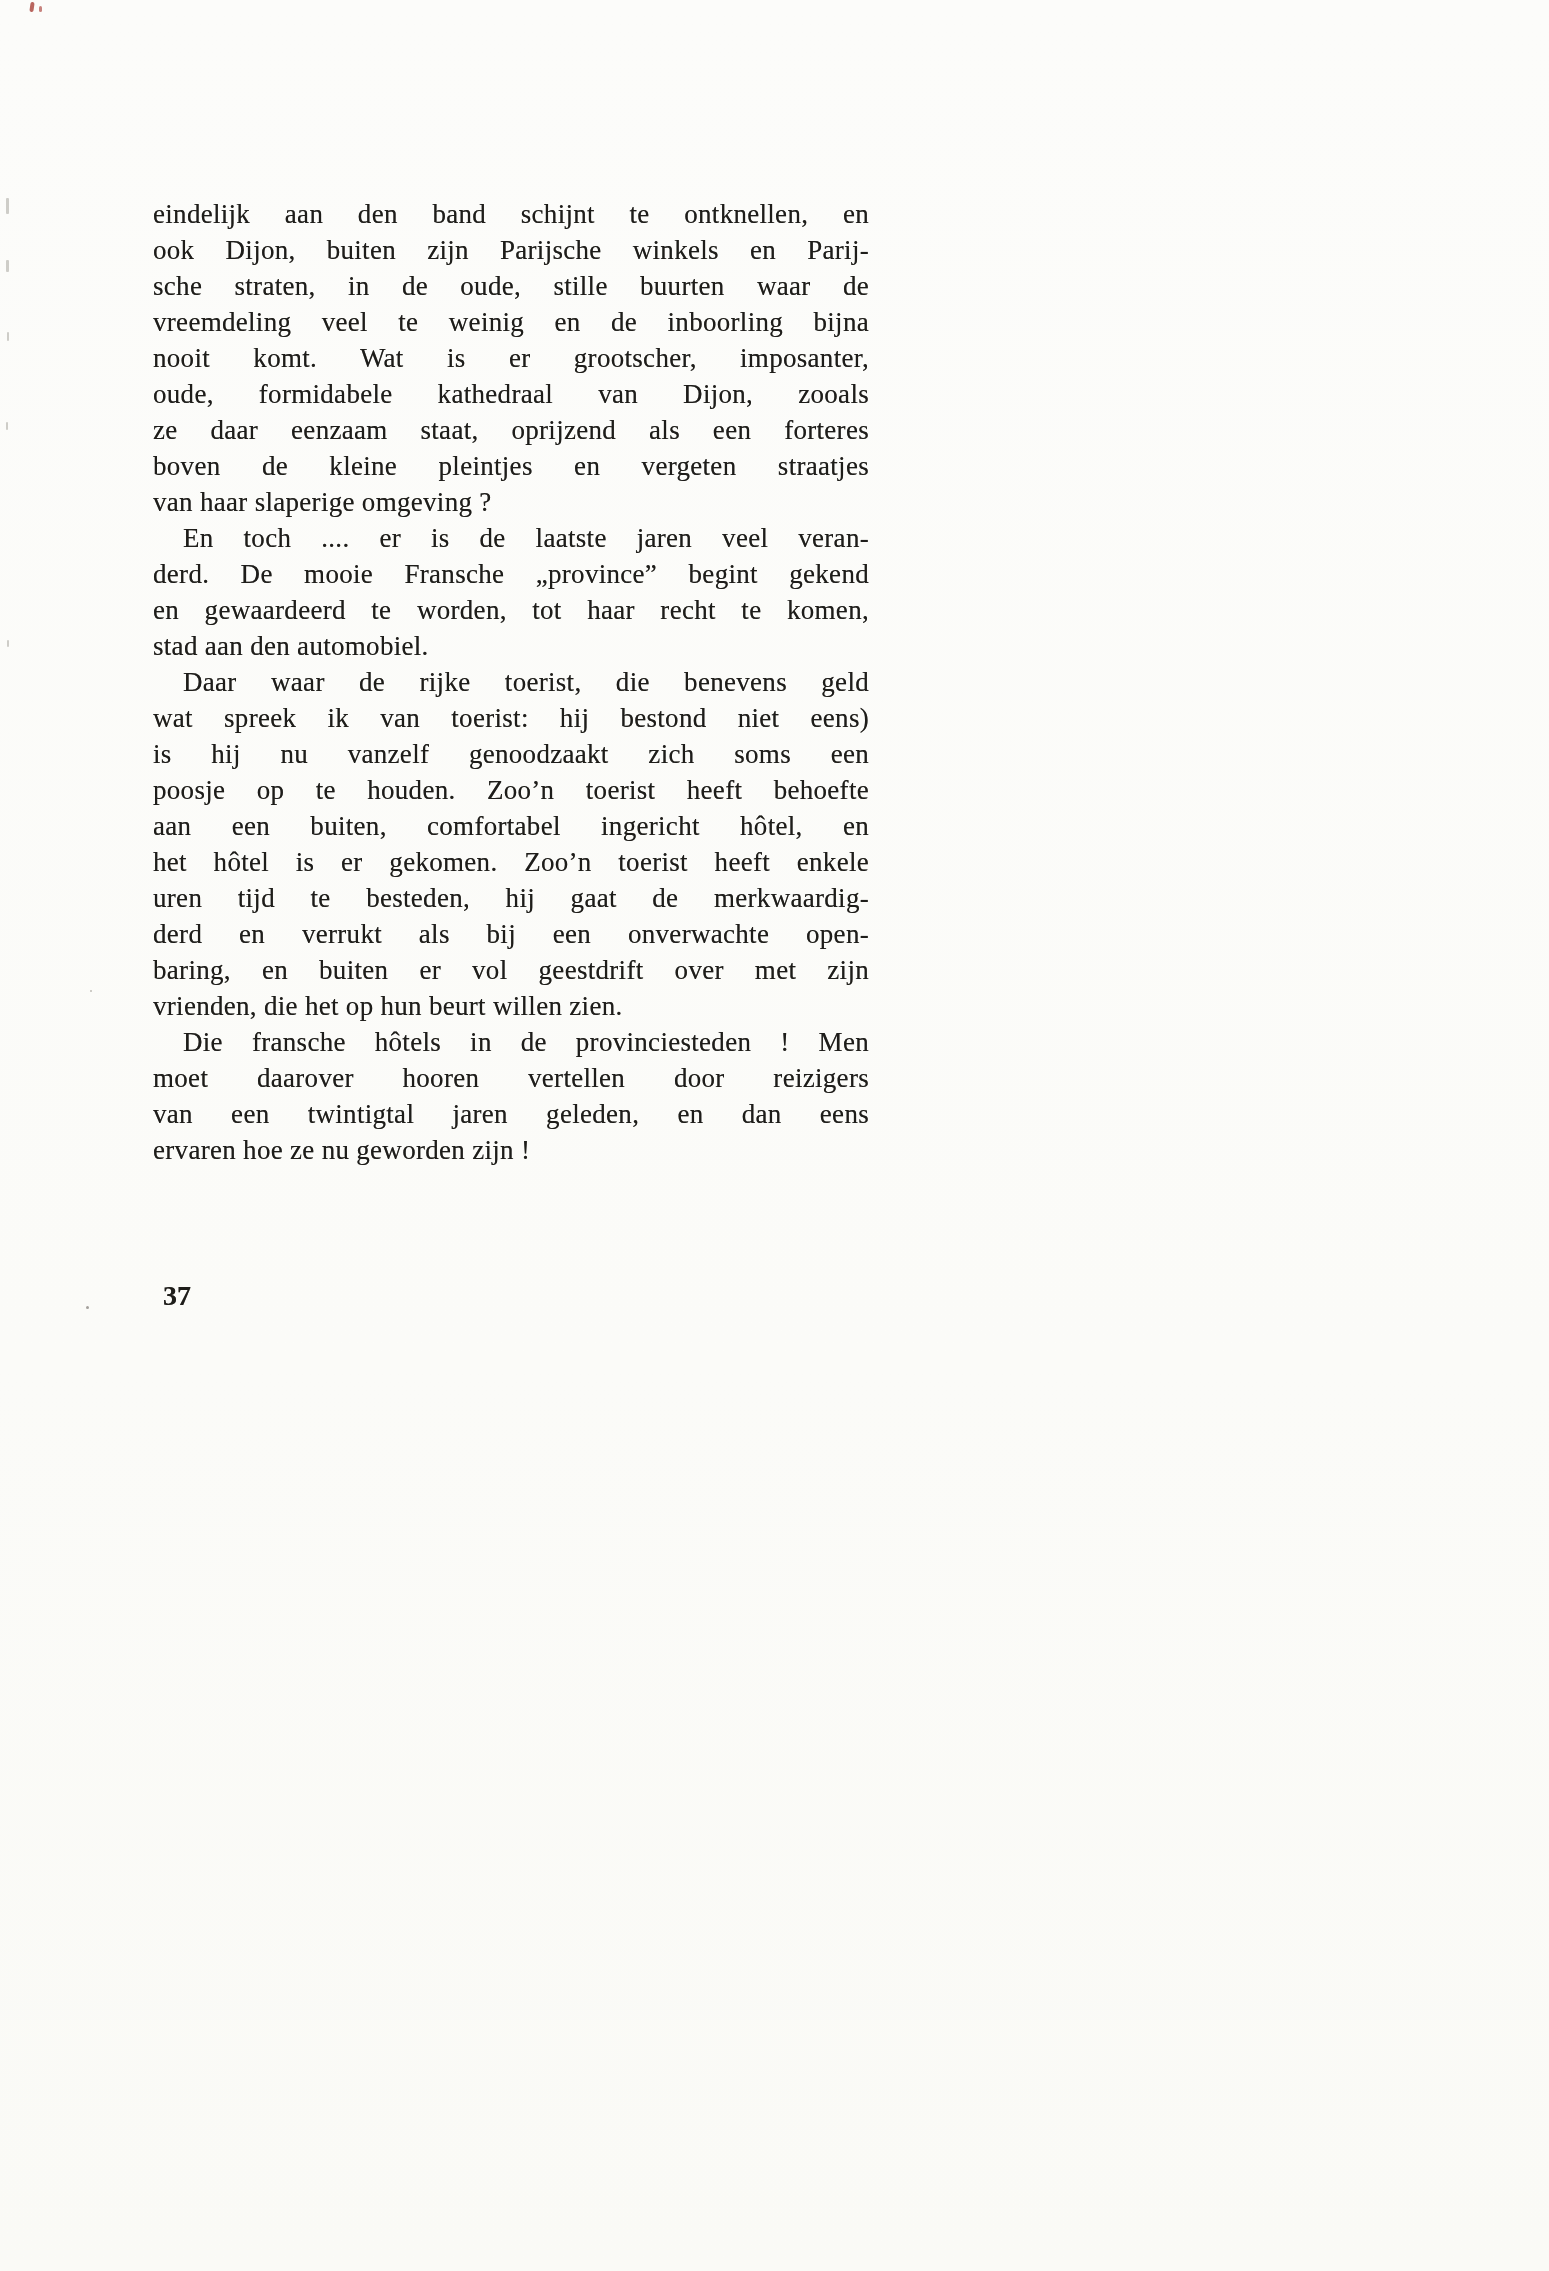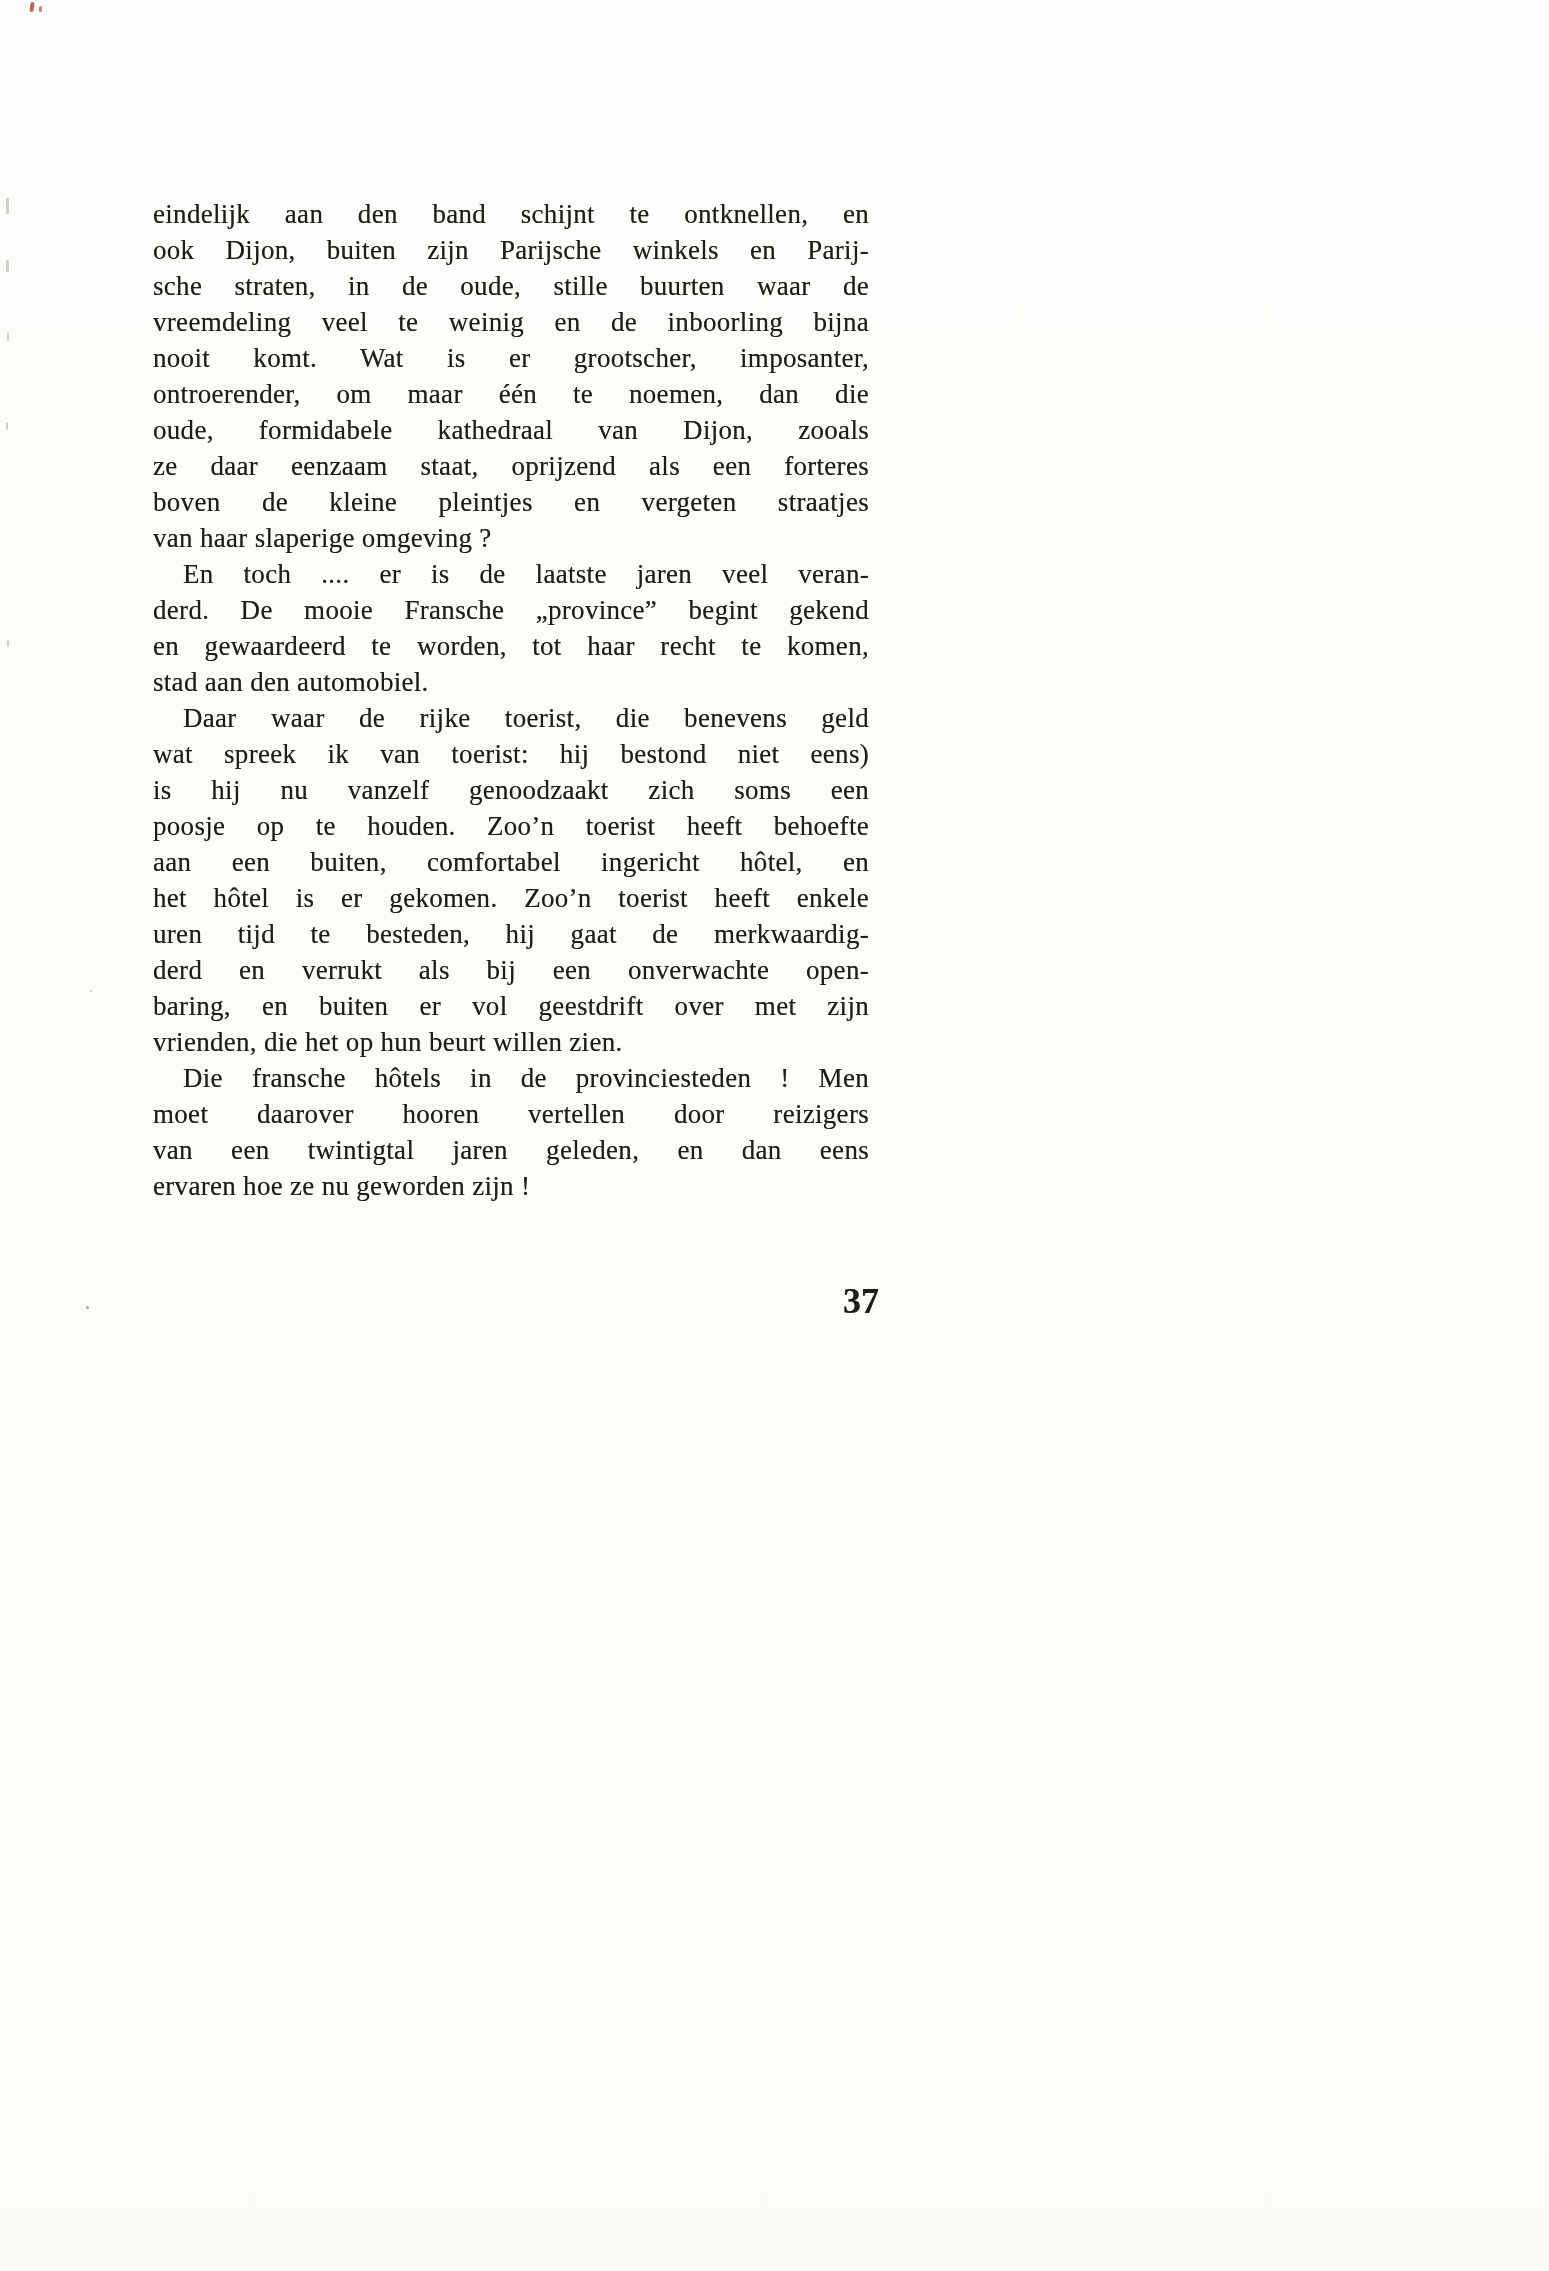--- a/index.html
+++ b/index.html
@@ -38,22 +38,21 @@
     text-indent: 30px;
   }
   .line.para-end {
     text-align-last: left;
   }
   .page-number {
     position: absolute;
     left: 163px;
     top: 1280px;
     width: 716px;
-    text-align: right;
-    font-size: 36px;
+    font-size: 28px;
     font-weight: bold;
     color: #1e1d1a;
     text-shadow: 0 0 0.4px rgba(20,18,15,0.55);
   }
   
   .artifact {
     position: absolute;
     pointer-events: none;
   }
   .red-speck-1 { left: 30px; top: 2px;  width: 4px; height: 10px; background: #a84038; opacity: .8; transform: rotate(8deg); border-radius: 2px; }
@@ -81,21 +80,20 @@
   <div class="artifact edge-dash dash-5"></div>
   <div class="artifact dot-speck-1"></div>
   <div class="artifact dot-speck-2"></div>
 
   <div class="text-block">
       <div class="line">eindelijk aan den band schijnt te ontknellen, en</div>
       <div class="line">ook Dijon, buiten zijn Parijsche winkels en Parij-</div>
       <div class="line">sche straten, in de oude, stille buurten waar de</div>
       <div class="line">vreemdeling veel te weinig en de inboorling bijna</div>
       <div class="line">nooit komt. Wat is er grootscher, imposanter,</div>
-      <div class="line">ontroerender, om maar één te noemen, dan die</div>
       <div class="line">oude, formidabele kathedraal van Dijon, zooals</div>
       <div class="line">ze daar eenzaam staat, oprijzend als een forteres</div>
       <div class="line">boven de kleine pleintjes en vergeten straatjes</div>
       <div class="line para-end">van haar slaperige omgeving ?</div>
       <div class="line indent">En toch .... er is de laatste jaren veel veran-</div>
       <div class="line">derd. De mooie Fransche „province” begint gekend</div>
       <div class="line">en gewaardeerd te worden, tot haar recht te komen,</div>
       <div class="line para-end">stad aan den automobiel.</div>
       <div class="line indent">Daar waar de rijke toerist, die benevens geld</div>
       <div class="line">wat spreek ik van toerist: hij bestond niet eens)</div>

